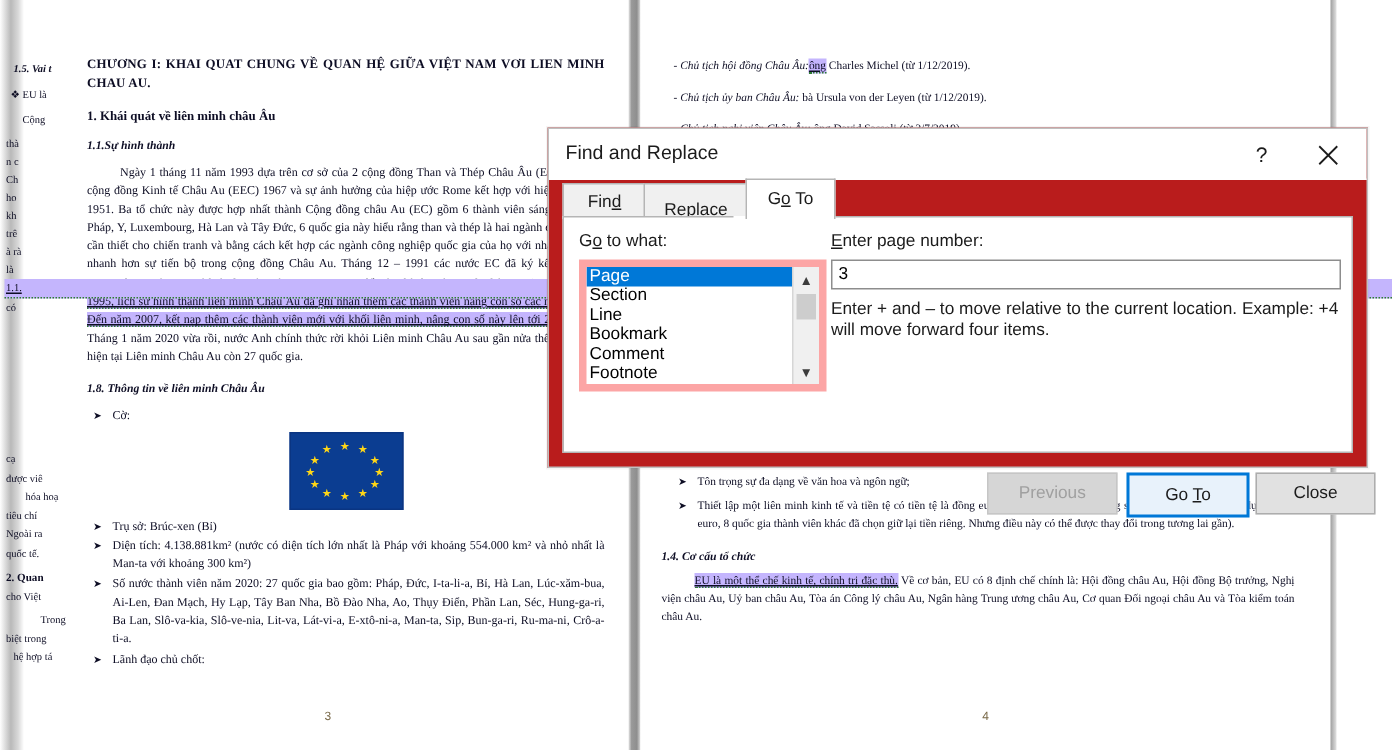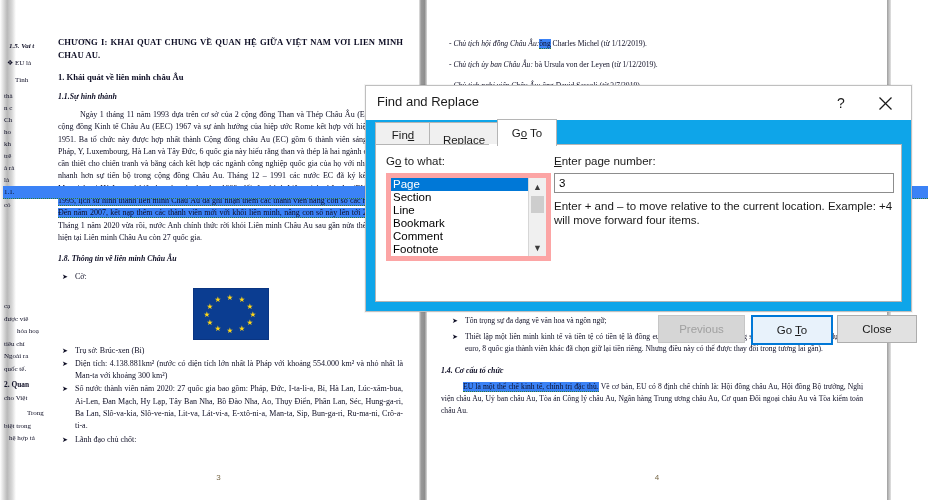--- a/index.html
+++ b/index.html
@@ -36,38 +36,39 @@
     line-height:12.3px;
     text-align:justify;
   }
   .h-chapter{font-weight:bold;font-size:8.6px;line-height:13px;letter-spacing:.1px;}
   .h-num{font-weight:bold;font-size:8.6px;line-height:13px;}
   .h-sub{font-style:italic;font-weight:bold;font-size:7.8px;line-height:12px;}
   .para{text-indent:22px;}
   .li{position:relative;padding-left:17px;margin-top:1px;}
   .li .bullet{position:absolute;left:4px;top:0px;font-size:7px;}
   .hl-green{
-    background:#3b82f6;
+    background:#c4b5fd;
     border-bottom:1px dotted #2f7d32;
     box-shadow:0 0 0 0 transparent;
+    text-decoration:underline;
   }
   .tiny-num{text-align:center;font-size:8px;color:#7a6a4a;}
   .eu-flag{
     width:74px;height:50px;background:#0b3d91;margin:4px auto 5px auto;
     position:relative;border:1px solid #0a3582;
   }
   .eu-flag .star{position:absolute;color:#ffd617;font-size:7.5px;line-height:7.5px;}
   .right-col-text{font-size:7.6px;line-height:12px;}
   .it{font-style:italic;}
   .b{font-weight:bold;}
 
   
   #find-replace-dialog{
     position:absolute;left:365px;top:85px;width:545px;height:225px;
-    background:#0ea5e9;
+    background:#b91c1c;
     border:1px solid #bfbfbf;
     box-shadow:0 0 0 1px rgba(0,0,0,.04);
     font-family:"Liberation Sans", sans-serif;
     z-index:50;
   }
   .dlg-titlebar{
     height:33px;position:relative;background:#ffffff;border-bottom:1px solid #ffffff;
   }
   .dlg-title{
     position:absolute;left:11px;top:8px;font-size:13px;color:#1b1b1b;
@@ -242,21 +243,21 @@
     </div>
     <div class="tiny-num" style="position:absolute;left:0;right:0;top:473px;">4</div>
   </div>
 
   <div class="page-third-shadow"></div>
 
   <div id="page-third">
     <div class="doc-body" style="position:absolute;left:3px;right:1px;top:40px;font-size:7px;line-height:12px;">
       <div class="h-sub" style="font-size:7px;padding-left:6px;">1.5. Vai t</div>
       <div style="margin-top:5px;padding-left:4px;"><span>❖</span> <span>EU là</span></div>
-      <div style="margin-top:5px;padding-left:12px;">Tình </div>
+      <div style="margin-top:5px;padding-left:12px;">Cộng </div>
       <div style="margin-top:4px;padding-left:1px;">thà</div>
       <div style="padding-left:1px;">n c</div>
       <div style="padding-left:1px;">Ch</div>
       <div style="padding-left:1px;">ho</div>
       <div style="padding-left:1px;">kh</div>
       <div style="padding-left:1px;">trê</div>
       <div style="padding-left:1px;">à rà</div>
       <div style="padding-left:1px;">là</div>
       <div class="hl-green" style="padding-left:1px;">1.1.</div>
       <div style="padding-left:1px;">có</div>

